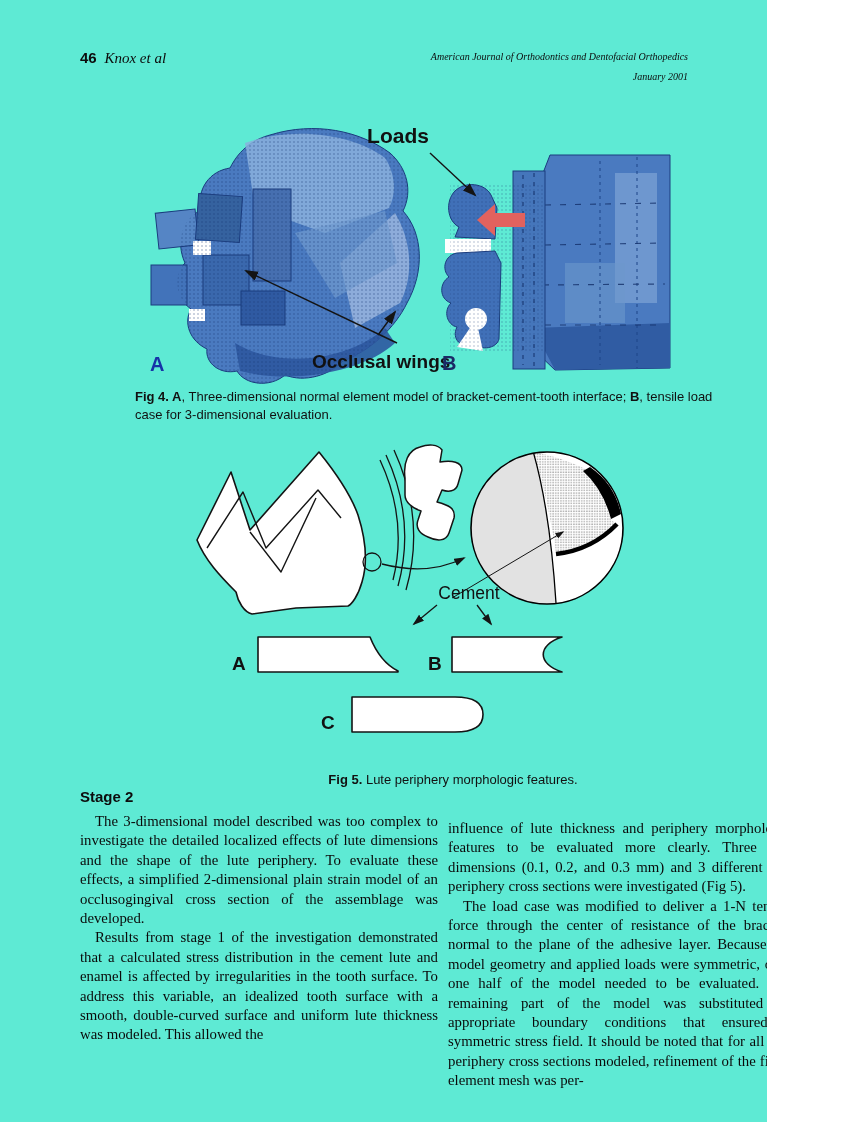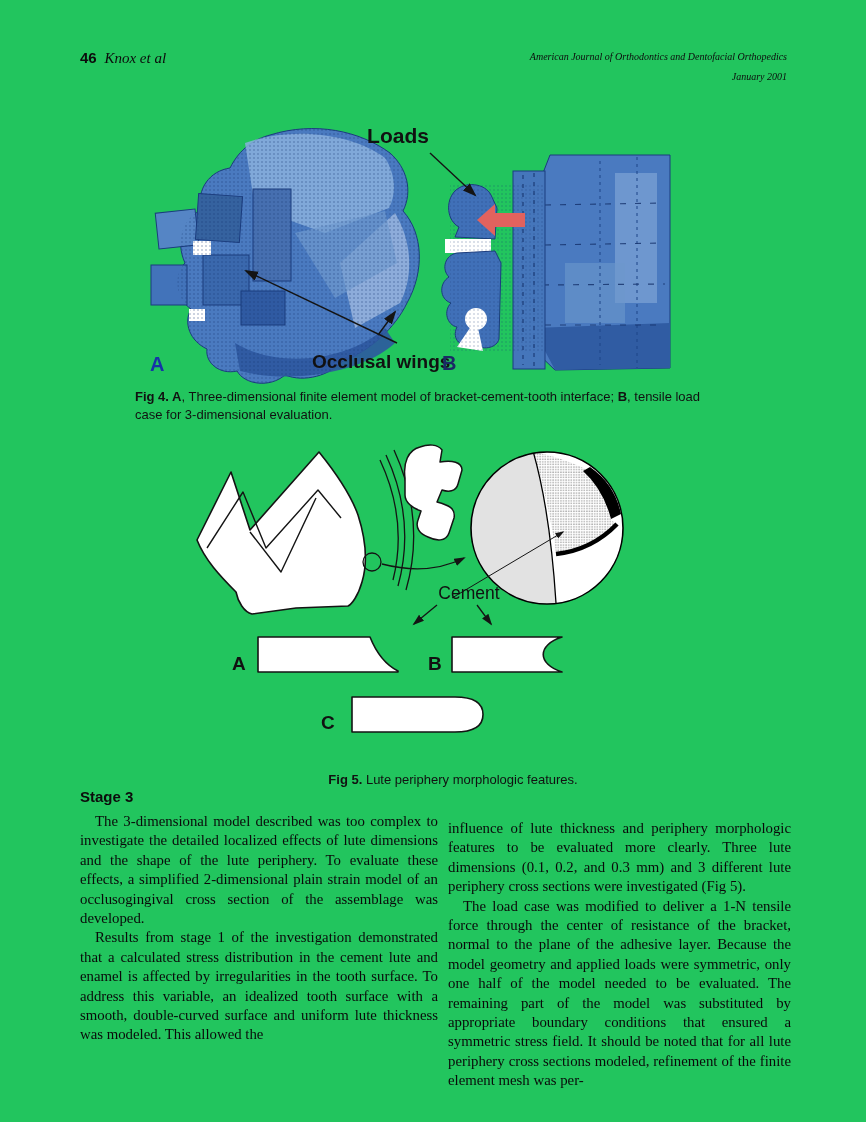--- a/index.html
+++ b/index.html
@@ -1,16 +1,16 @@
 <!DOCTYPE html>
 <html><head>
 <meta charset="utf-8">
 <style>
   html,body { margin:0; padding:0; background:#ffffff; }
-  .page { position:relative; width:866px; height:1122px; background:#22c55e; overflow:hidden;
+  .page { position:relative; width:767px; height:1122px; background:#5eead4; overflow:hidden;
           font-family:"Liberation Serif", serif; color:#0c0c0c; }
 
   
   .header-left { position:absolute; left:80px; top:49px; font-size:15px; white-space:nowrap; }
   .pagenum { font-family:"Liberation Sans", sans-serif; font-weight:bold; font-style:normal; }
   .authors { font-style:italic; margin-left:4px; }
   .header-right { position:absolute; right:79px; top:47px; text-align:right; font-style:italic;
                   font-size:10px; line-height:20px; white-space:nowrap; }
 
   
@@ -115,21 +115,21 @@
     <text class="figlabel" x="253" y="30" text-anchor="middle" font-size="21" fill="#111">Loads</text>
     <line x1="285" y1="40" x2="330" y2="82" stroke="#141414" stroke-width="1.4" marker-end="url(#ah)"></line>
     <line x1="252" y1="230" x2="101" y2="158" stroke="#141414" stroke-width="1.4" marker-end="url(#ah)"></line>
     <line x1="233" y1="222" x2="250" y2="199" stroke="#141414" stroke-width="1.4" marker-end="url(#ah)"></line>
     <text class="figlabel" x="167" y="255" font-size="19" fill="#111">Occlusal wings</text>
     <text class="figlabel" x="5" y="258" font-size="20" fill="#1733a8">A</text>
     <text class="figlabel" x="297" y="257" font-size="20" fill="#1b2a66">B</text>
   </svg>
 
   <div class="fig4-caption">
-    <b>Fig 4. A</b><span>, Three-dimensional finite element model of bracket-cement-tooth interface; </span><b>B</b><span>, tensile load case for 3-dimensional evaluation.</span>
+    <b>Fig 4. A</b><span>, Three-dimensional normal element model of bracket-cement-tooth interface; </span><b>B</b><span>, tensile load case for 3-dimensional evaluation.</span>
   </div>
 
   <svg class="fig5" width="500" height="300" viewBox="0 0 500 300">
     <defs>
       <pattern id="stip" width="2.6" height="2.6" patternUnits="userSpaceOnUse">
         <circle cx="0.9" cy="0.9" r="0.55" fill="#000000" opacity="0.8"></circle>
       </pattern>
       <marker id="ah2" markerWidth="10" markerHeight="8" refX="7.5" refY="3" orient="auto">
         <path d="M0,0 L9,3 L0,6 Z" fill="#141414"></path>
       </marker>
@@ -180,21 +180,21 @@
     </g>
     <text class="figlabel" x="62" y="230" font-size="19" fill="#111">A</text>
     <text class="figlabel" x="258" y="230" font-size="19" fill="#111">B</text>
     <text class="figlabel" x="151" y="289" font-size="19" fill="#111">C</text>
   </svg>
 
   <div class="fig5-caption">
     <b>Fig 5.</b><span> Lute periphery morphologic features.</span>
   </div>
 
-  <div class="stage-heading">Stage 3</div>
+  <div class="stage-heading">Stage 2</div>
 
   <div class="col col-left">
     <p class="indent">The 3-dimensional model described was too complex to investigate the detailed localized effects of lute dimensions and the shape of the lute periphery. To evaluate these effects, a simplified 2-dimensional plain strain model of an occlusogingival cross section of the assemblage was developed.</p>
     <p class="indent">Results from stage 1 of the investigation demonstrated that a calculated stress distribution in the cement lute and enamel is affected by irregularities in the tooth surface. To address this variable, an idealized tooth surface with a smooth, double-curved surface and uniform lute thickness was modeled. This allowed the</p>
   </div>
 
   <div class="col col-right">
     <p>influence of lute thickness and periphery morphologic features to be evaluated more clearly. Three lute dimensions (0.1, 0.2, and 0.3 mm) and 3 different lute periphery cross sections were investigated (Fig 5).</p>
     <p class="indent">The load case was modified to deliver a 1-N tensile force through the center of resistance of the bracket, normal to the plane of the adhesive layer. Because the model geometry and applied loads were symmetric, only one half of the model needed to be evaluated. The remaining part of the model was substituted by appropriate boundary conditions that ensured a symmetric stress field. It should be noted that for all lute periphery cross sections modeled, refinement of the finite element mesh was per-</p>
   </div>

